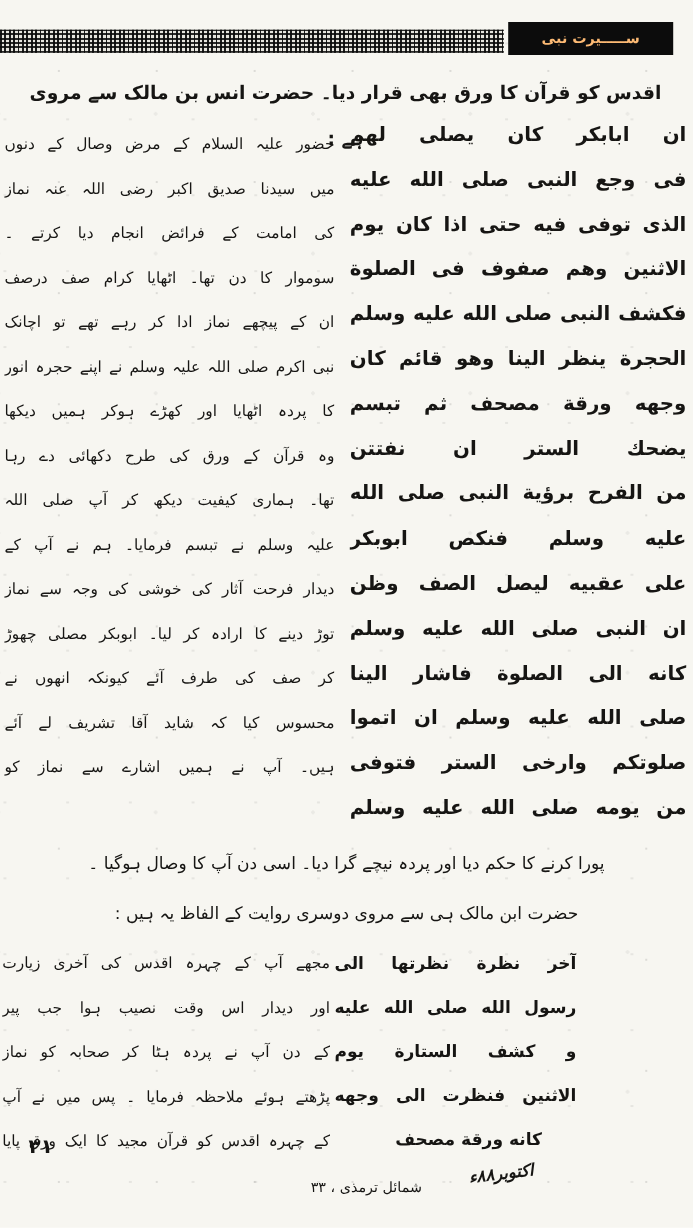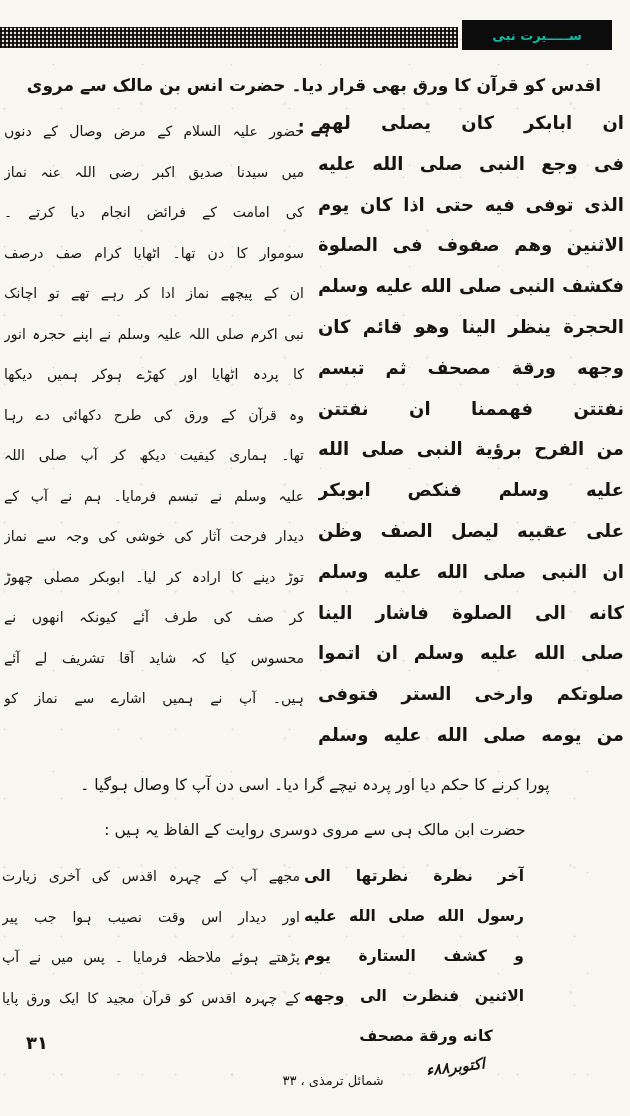--- a/index.html
+++ b/index.html
@@ -18,21 +18,21 @@
     background-image:
       radial-gradient(circle, rgba(0,0,0,0.11) 0.8px, transparent 1.1px),
       radial-gradient(circle, rgba(0,0,0,0.07) 1px, transparent 1.3px),
       radial-gradient(circle, rgba(0,0,0,0.05) 1.4px, transparent 1.8px);
     background-size:89px 101px, 57px 69px, 143px 127px;
     background-position:9px 14px, 33px 5px, 70px 40px;
   }
   
   .title-box{
     position:absolute;left:462px;top:20px;width:150px;height:30px;
-    background:#0c0c0c;color:#14b8a6;
+    background:#0c0c0c;color:#fdba74;
     display:flex;align-items:center;justify-content:center;
     font-size:13px;font-weight:bold;letter-spacing:0.5px;
   }
   .halftone{
     position:absolute;left:0px;top:27px;width:458px;height:21px;
     background-color:#e8e6df;
     background-image:
       repeating-linear-gradient(90deg, rgba(10,10,10,0.92) 0 1.6px, rgba(0,0,0,0) 1.6px 4px),
       repeating-linear-gradient(0deg, rgba(10,10,10,0.85) 0 1.8px, rgba(0,0,0,0) 1.8px 4px);
   }
@@ -105,21 +105,21 @@
   <div class="intro">اقدس کو قرآن کا ورق بھی قرار دیا۔ حضرت انس بن مالک سے مروی ہے :</div>
 
   <div class="col col-ar1" lang="ar">
     <div class="line">ان ابابكر كان يصلى لهم</div>
     <div class="line">فى وجع النبى صلى الله عليه وسلم</div>
     <div class="line">الذى توفى فيه حتى اذا كان يوم</div>
     <div class="line">الاثنين وهم صفوف فى الصلوة</div>
     <div class="line">فكشف النبى صلى الله عليه وسلم</div>
     <div class="line">الحجرة ينظر الينا وهو قائم كان</div>
     <div class="line">وجهه ورقة مصحف ثم تبسم</div>
-    <div class="line">نفتتن فهممنا ان نفتتن</div>
+    <div class="line">يضحك الستر ان نفتتن</div>
     <div class="line">من الفرح برؤية النبى صلى الله</div>
     <div class="line">عليه وسلم فنكص ابوبكر</div>
     <div class="line">على عقبيه ليصل الصف وظن</div>
     <div class="line">ان النبى صلى الله عليه وسلم</div>
     <div class="line">كانه الى الصلوة فاشار الينا</div>
     <div class="line">صلى الله عليه وسلم ان اتموا</div>
     <div class="line">صلوتكم وارخى الستر فتوفى</div>
     <div class="line">من يومه صلى الله عليه وسلم</div>
   </div>
 
@@ -148,20 +148,21 @@
     <div class="line">آخر نظرة نظرتها الى</div>
     <div class="line">رسول الله صلى الله عليه وسلم</div>
     <div class="line">و كشف الستارة يوم</div>
     <div class="line">الاثنين فنظرت الى وجهه</div>
     <div class="line">كانه ورقة مصحف</div>
   </div>
 
   <div class="col col-ur2" lang="ur">
     <div class="line">مجھے آپ کے چہرہ اقدس کی آخری زیارت</div>
     <div class="line">اور دیدار اس وقت نصیب ہوا جب پیر</div>
+    <div class="line">کے دن آپ نے پردہ ہٹا کر صحابہ کو نماز</div>
     <div class="line">پڑھتے ہوئے ملاحظہ فرمایا ۔ پس میں نے آپ</div>
     <div class="line">کے چہرہ اقدس کو قرآن مجید کا ایک ورق پایا</div>
   </div>
 
   <div class="citation">شمائل ترمذی ، ۳۳</div>
   <div class="footer-date">اکتوبر۸۸ء</div>
   <div class="page-num">۳۱</div>
 
 </div>
 

